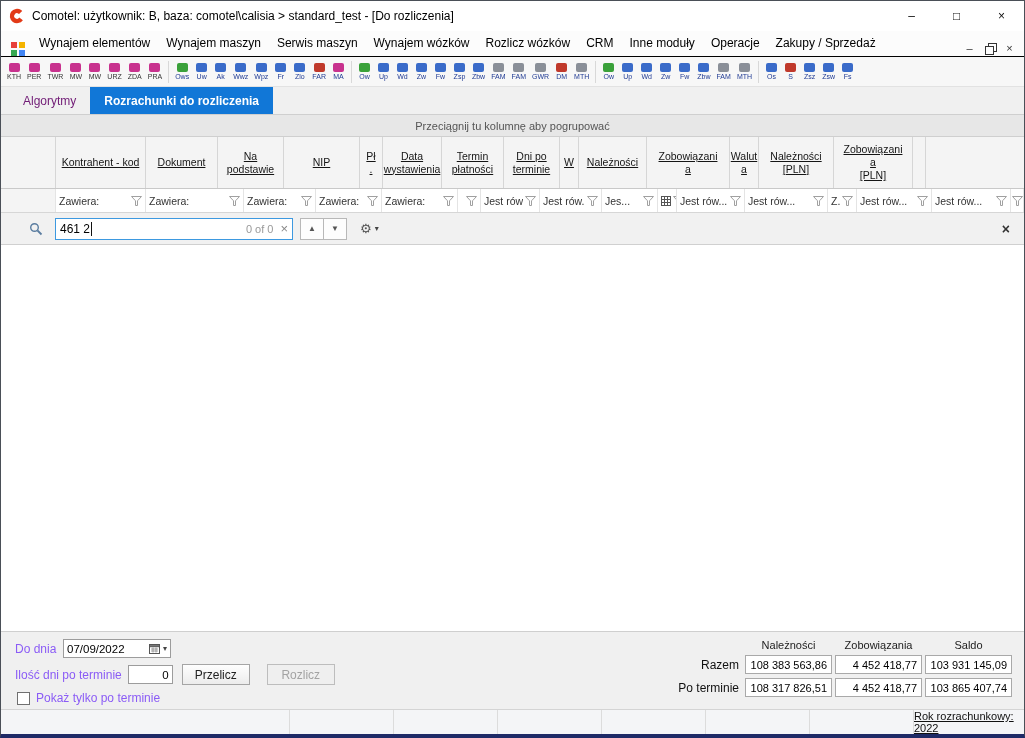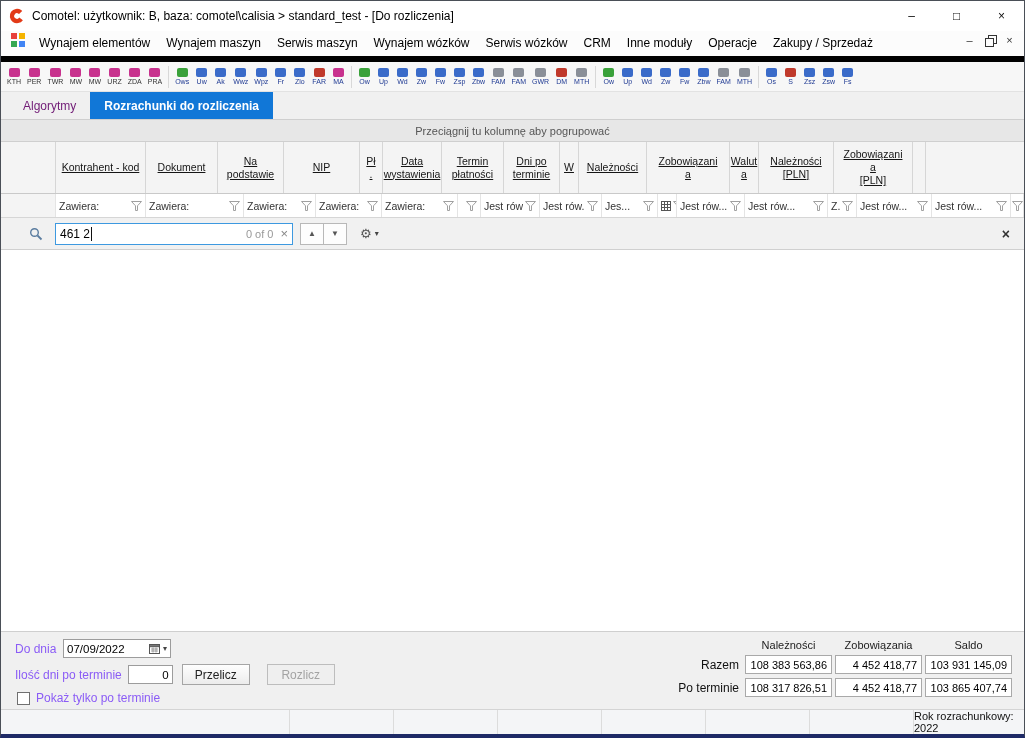--- a/index.html
+++ b/index.html
@@ -8,21 +8,21 @@
 .window{width:1025px;height:738px;border:1px solid #4a4f57;border-bottom:4px solid #1e2a66;display:flex;flex-direction:column;background:#fff;}
 
 
 .titlebar{flex:0 0 30px;display:flex;align-items:center;padding-left:8px;background:#fff;}
 .app-logo{width:16px;height:16px;display:inline-flex;}
 .title-text{margin-left:7px;font-size:12px;white-space:nowrap;text-align:center;}
 .win-controls{margin-left:auto;display:flex;height:100%;}
 .wbtn{width:45px;display:flex;align-items:center;justify-content:center;font-size:12px;color:#111;}
 
 
-.menubar{flex:0 0 26px;display:flex;align-items:flex-start;background:#fcfcfc;border-bottom:6px solid #000000;padding-left:4px;}
+.menubar{flex:0 0 26px;display:flex;align-items:flex-end;background:#fcfcfc;border-bottom:1px solid #000000;padding-left:4px;}
 .menu-logo{width:16px;height:16px;display:inline-flex;margin:0 5px;}
 .menu-items{display:flex;}
 .menu-item{padding:0 8px;font-size:12px;line-height:25px;white-space:nowrap;}
 .mdi-controls{margin-left:auto;display:flex;align-items:center;padding-right:6px;gap:3px;}
 .mbtn{width:17px;height:17px;display:flex;align-items:center;justify-content:center;font-size:11px;color:#333;}
 .restore-glyph{position:relative;width:10px;height:10px;display:inline-block;}
 .restore-glyph::before{content:"";position:absolute;left:3px;top:0;width:7px;height:7px;border:1px solid #333;}
 .restore-glyph::after{content:"";position:absolute;left:0;top:3px;width:7px;height:7px;border:1px solid #333;background:#fcfcfc;}
 
 
@@ -84,21 +84,21 @@
 .btn{margin-left:9px;width:68px;height:21px;border:1px solid #a5a5a5;background:linear-gradient(#fefefe,#ececec);font-size:12px;color:#222;font-family:inherit;}
 .btn.disabled{margin-left:17px;color:#a3a3a3;border-color:#bdbdbd;background:#efefef;}
 .checkbox{width:13px;height:13px;border:1px solid #707070;background:#fff;margin:0 6px 0 2px;flex:0 0 auto;}
 .totals-grid{display:grid;grid-template-columns:auto 87px 87px 87px;column-gap:3px;row-gap:4px;align-items:center;}
 .tot-head{font-size:11px;color:#222;text-align:center;white-space:nowrap;}
 .tot-label{font-size:12px;color:#111;text-align:right;padding-right:3px;white-space:nowrap;}
 .total-box{height:19px;border:1px solid #a9a9a9;background:#fff;display:flex;align-items:center;justify-content:flex-end;padding:0 4px;font-size:11px;white-space:nowrap;}
 
 
 .statusbar{flex:0 0 18px;background:#f4f5f7;border-top:1px solid #d4d4d4;display:flex;align-items:stretch;}
-.seg{border-right:1px solid #dcdcdc;}
+.seg{border-right:1px solid #dcdcdc;text-decoration:underline;}
 .seg.last{flex:1;border-right:none;display:flex;align-items:center;justify-content:flex-end;padding-right:8px;font-size:11px;color:#111;}
 </style>
 </head>
 <body>
 
 <div class="window">
 
   <div class="titlebar">
     <span class="app-logo">
       <svg width="16" height="16" viewBox="0 0 16 16">
@@ -120,21 +120,21 @@
           <rect x="9" y="2" width="6" height="6" fill="#f5b400"></rect>
           <rect x="1" y="10" width="6" height="6" fill="#36a852"></rect>
           <rect x="9" y="10" width="6" height="6" fill="#4285f4"></rect>
         </svg>
     </span>
     <div class="menu-items">
         <span class="menu-item">Wynajem elementów</span>
         <span class="menu-item">Wynajem maszyn</span>
         <span class="menu-item">Serwis maszyn</span>
         <span class="menu-item">Wynajem wózków</span>
-        <span class="menu-item">Serwis wózków</span>
+        <span class="menu-item">Rozlicz wózków</span>
         <span class="menu-item">CRM</span>
         <span class="menu-item">Inne moduły</span>
         <span class="menu-item">Operacje</span>
         <span class="menu-item">Zakupy / Sprzedaż</span>
       </div>
     <div class="mdi-controls">
       <span class="mbtn">–</span>
       <span class="mbtn">
           <span class="restore-glyph"></span>
         </span>

